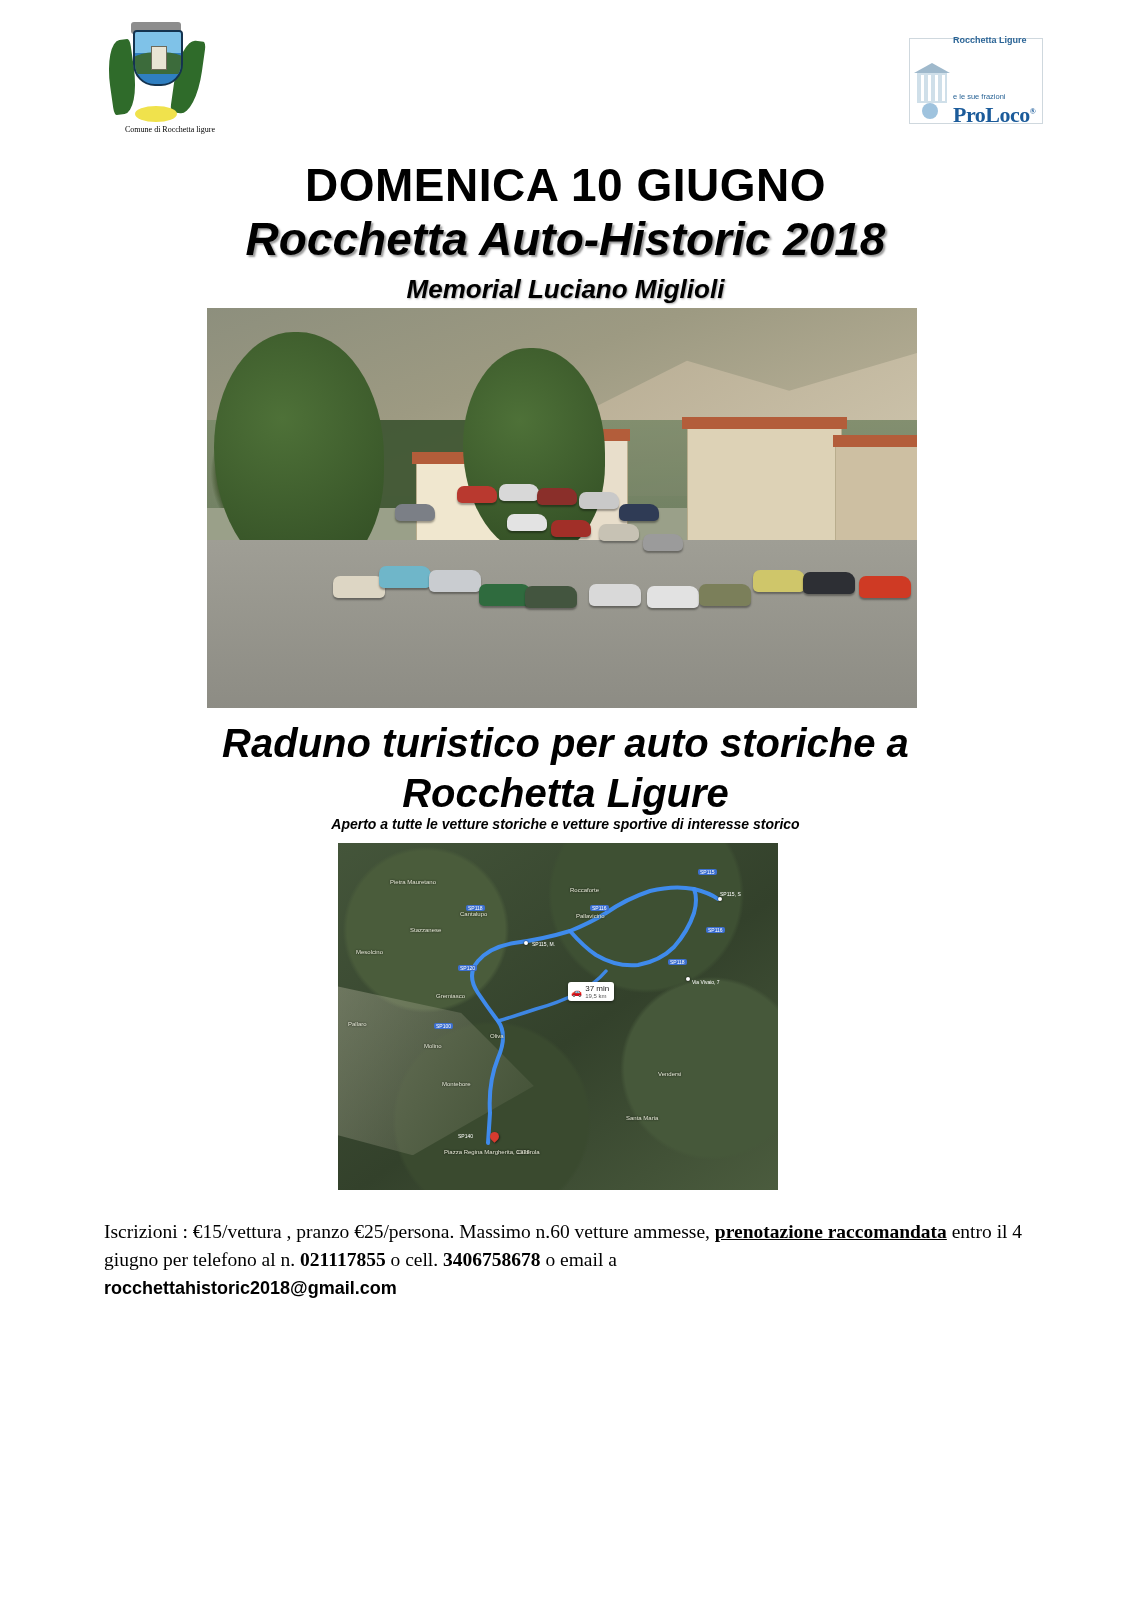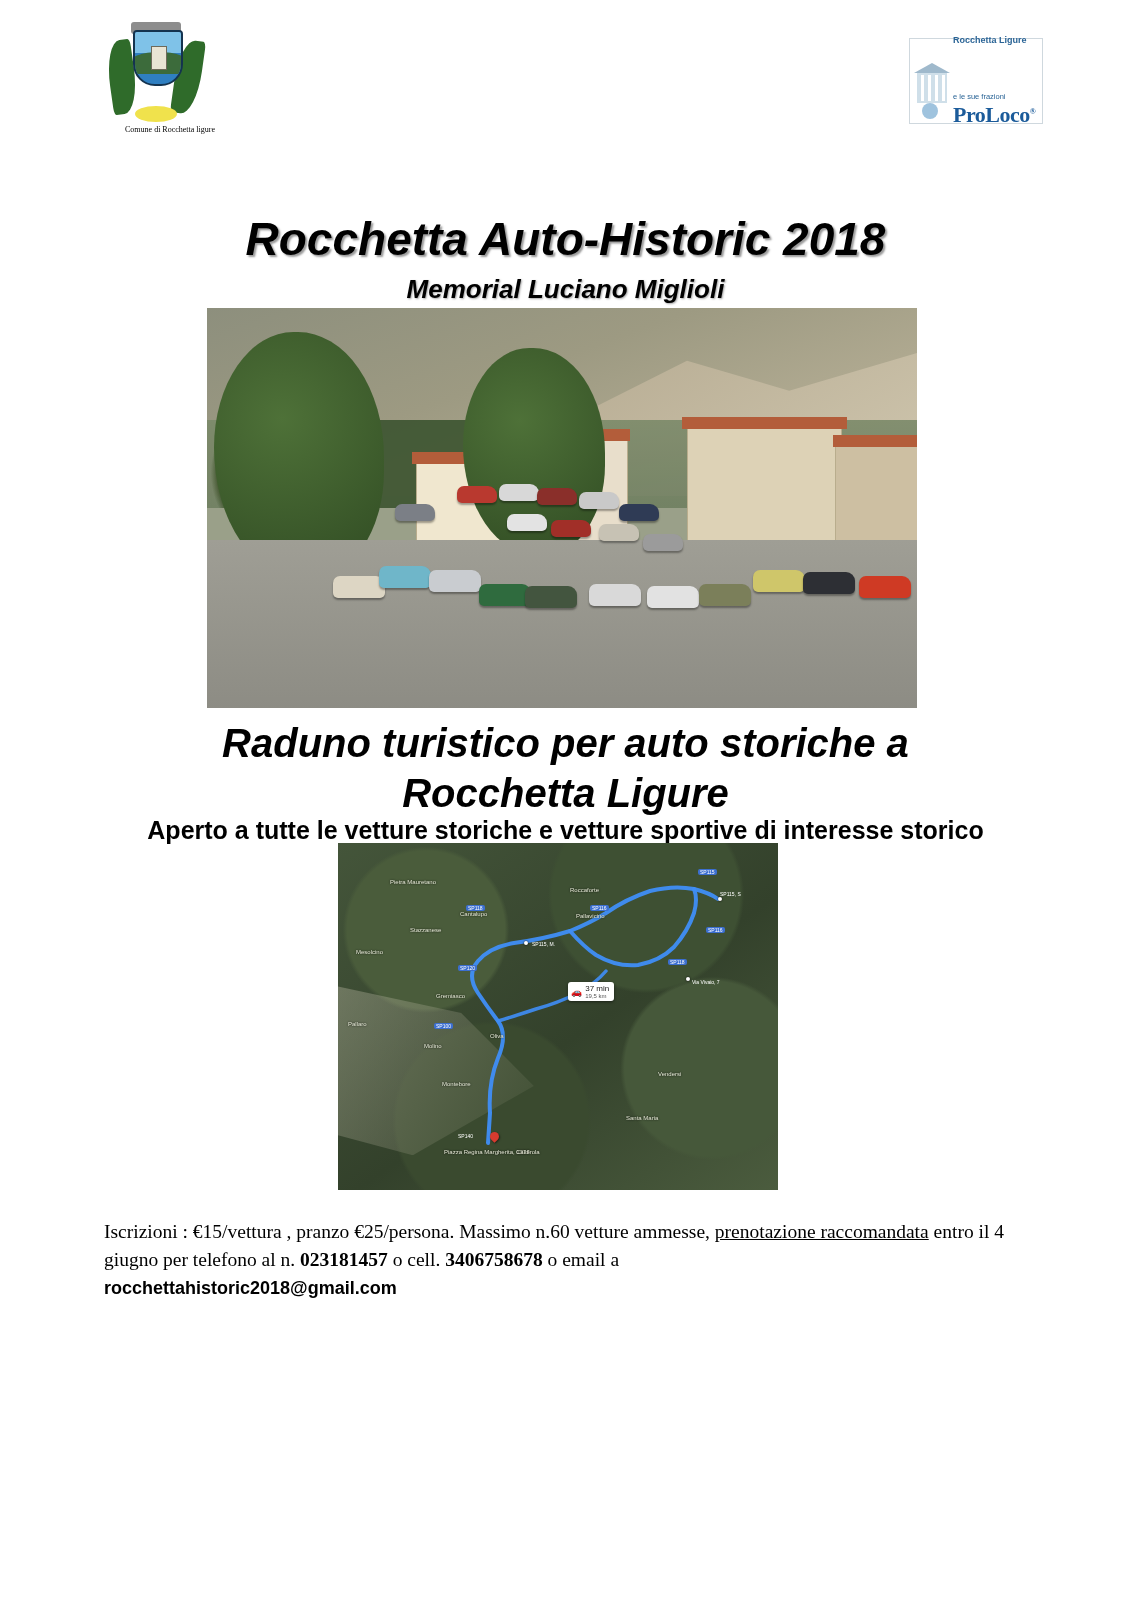--- a/index.html
+++ b/index.html
@@ -249,22 +249,23 @@
     text-align: center;
     font-size: 40px;
     font-weight: bold;
     font-style: italic;
     line-height: 1.25;
   }
   .sub2 {
     position: absolute;
     top: 816px; left: 0; right: 0;
     text-align: center;
-    font-size: 25px;
+    font-size: 14px;
     font-weight: bold;
+    font-style: italic;
   }
 
   
   .map {
     position: absolute;
     left: 338px;
     top: 843px;
     width: 440px;
     height: 347px;
     overflow: hidden;
@@ -338,21 +339,21 @@
     position: absolute;
     left: 104px;
     top: 1218px;
     width: 930px;
     font-family: "Liberation Serif", serif;
     font-size: 19.5px;
     line-height: 1.45;
     color: #000;
   }
   .footer b { font-weight: bold; }
-  .footer .bu { font-weight: normal; text-decoration: underline; }
+  .footer .bu { font-weight: bold; text-decoration: underline; }
   .footer .mail { font-weight: bold; font-family: "Liberation Sans", sans-serif; font-size: 18px; }
 </style>
 </head>
 <body>
 
 <div class="page">
 
   <div class="logo-left">
     <div class="crest">
       <div class="wreath-left"></div>
@@ -378,20 +379,21 @@
       <div class="col" style="left:28px;"></div>
     </div>
     <div class="txt">
       <div class="t1">Rocchetta Ligure</div>
       <div class="t2">e le sue frazioni</div>
       <div class="t3"><span>ProLoco</span><sup>®</sup></div>
     </div>
     <div class="seal"></div>
   </div>
 
+  <div class="title1">DOMENICA 10 GIUGNO</div>
   <div class="title2">Rocchetta Auto-Historic 2018</div>
   <div class="title3">Memorial Luciano Miglioli</div>
 
   <div class="photo">
     <div class="sky"></div>
     <div class="mountain"></div>
     <div class="trees-far"></div>
     <div class="buildings">
       <div class="b b1 roof"></div>
       <div class="b b2 roof"></div>
@@ -480,17 +482,17 @@
     <div class="shield-lbl" style="left:192px; top:98px; background:transparent; color:#fff;">SP115, M.</div>
     <div class="shield-lbl" style="left:368px; top:84px;">SP116</div>
     <div class="shield-lbl" style="left:120px; top:122px;">SP120</div>
     <div class="shield-lbl" style="left:330px; top:116px;">SP118</div>
     <div class="shield-lbl" style="left:352px; top:136px; background:transparent; color:#fff;">Via Vivaio, 7</div>
     <div class="shield-lbl" style="left:96px; top:180px;">SP100</div>
     <div class="shield-lbl" style="left:118px; top:290px; background:transparent; color:#fff;">SP140</div>
   </div>
 
   <div class="footer">
-    <span>Iscrizioni : €15/vettura , pranzo €25/persona. Massimo n.60 vetture ammesse, </span><span class="bu">prenotazione raccomandata</span><span> entro il 4 giugno per telefono al n. </span><b>023181457</b><span> o cell. </span><b>3406758678</b><span> o email a</span>
+    <span>Iscrizioni : €15/vettura , pranzo €25/persona. Massimo n.60 vetture ammesse, </span><span class="bu">prenotazione raccomandata</span><span> entro il 4 giugno per telefono al n. </span><b>021117855</b><span> o cell. </span><b>3406758678</b><span> o email a</span>
     <div class="mail">rocchettahistoric2018@gmail.com</div>
   </div>
 
 </div>
 
 </body></html>

